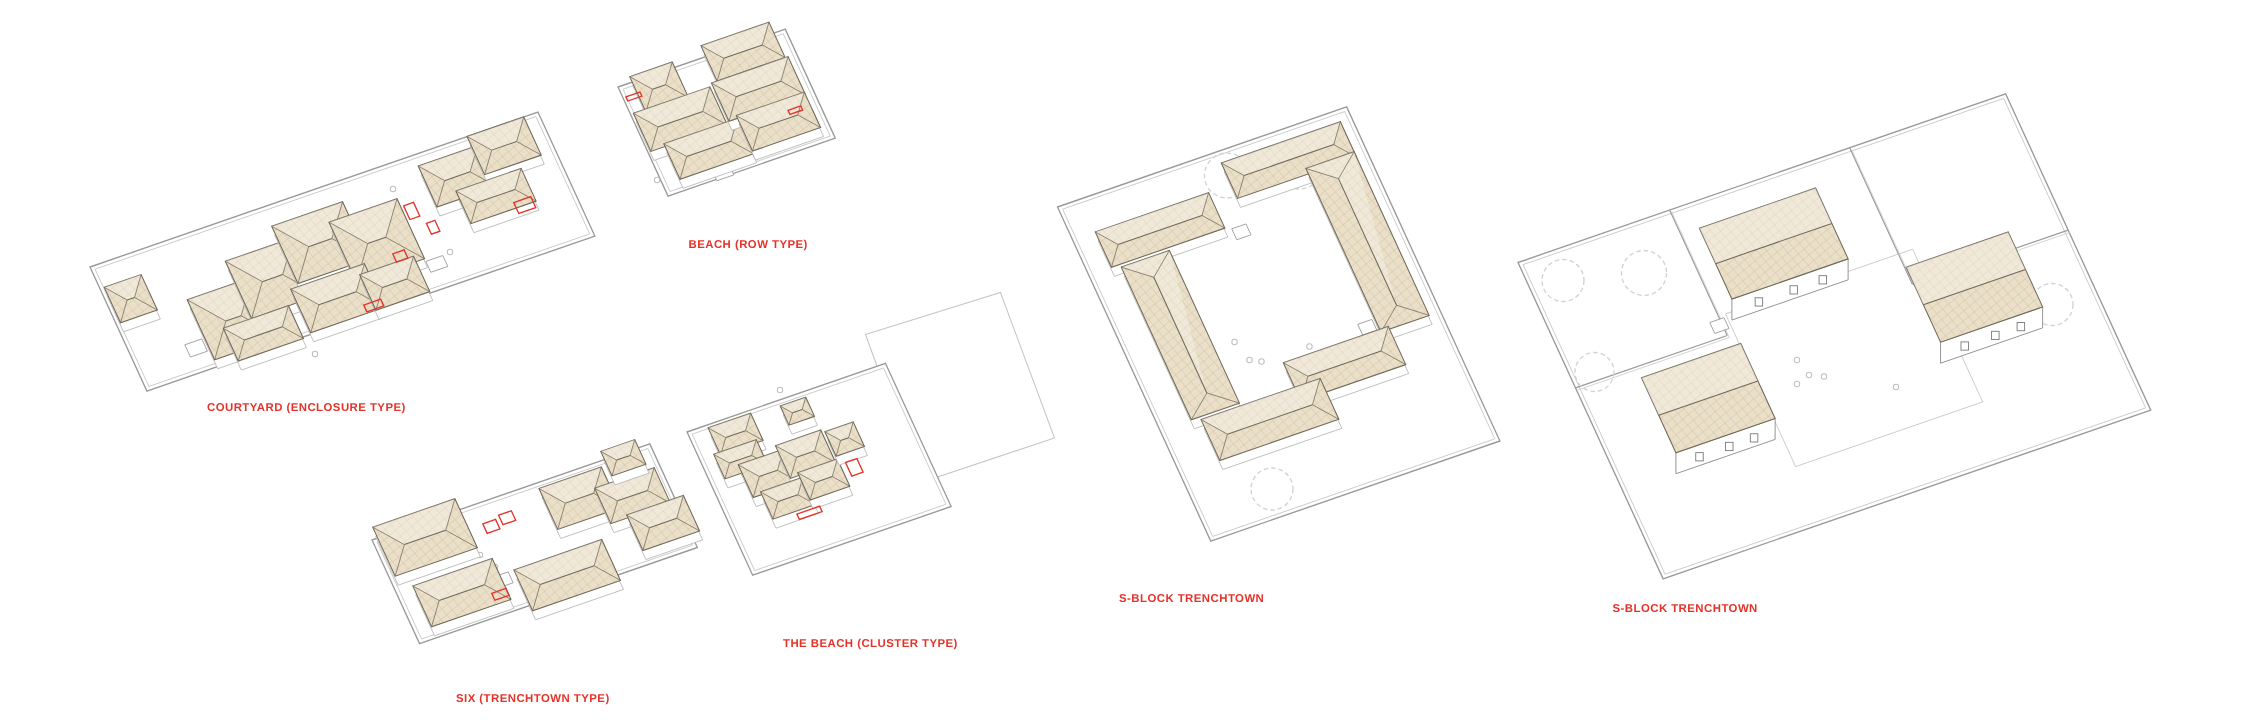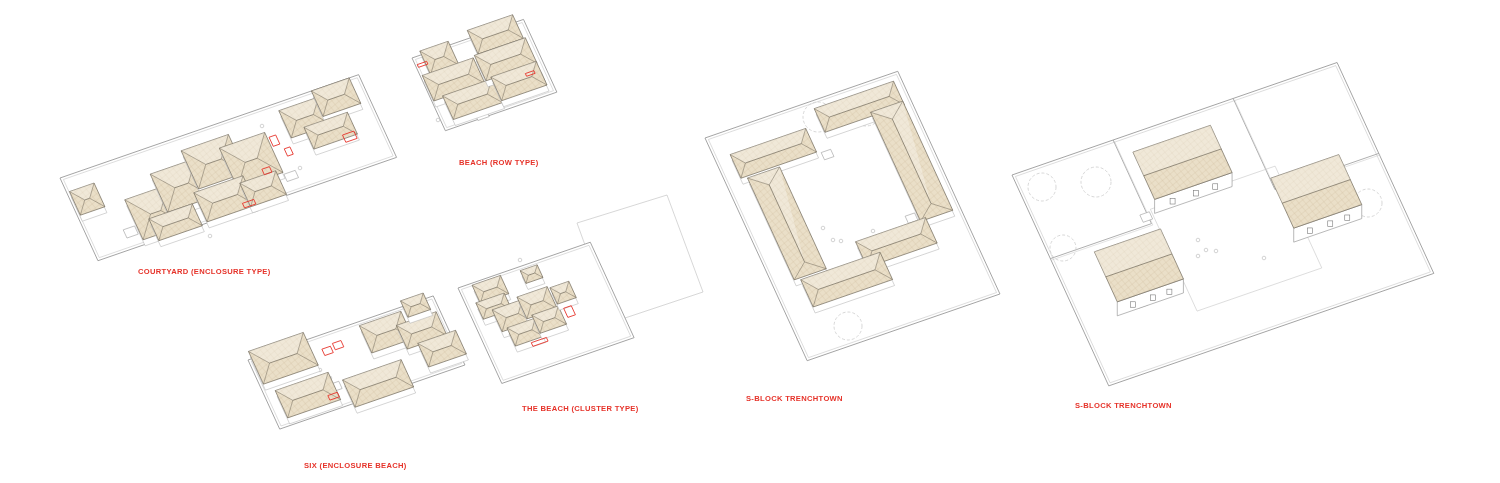--- a/index.html
+++ b/index.html
@@ -423,17 +423,17 @@
         <rect x="1130.5" y="301.75600000000003" width="5" height="5.5" fill="#fff" stroke="#7a7a7a" stroke-width="0.6"></rect>
         <rect x="1150.345" y="294.889" width="5" height="5.5" fill="#fff" stroke="#7a7a7a" stroke-width="0.6"></rect>
         <rect x="1166.8825000000002" y="289.16650000000004" width="5" height="5.5" fill="#fff" stroke="#7a7a7a" stroke-width="0.6"></rect>
         <polygon points="1094.335,251.839 1160.4850000000001,228.949 1183.42,278.944 1117.27,301.834" fill="url(#hatch)" stroke="#70685a" stroke-width="0.7"></polygon>
         <polygon points="1094.335,251.839 1160.4850000000001,228.949 1171.9525,253.94650000000001 1105.8025,276.8365" fill="rgba(255,255,255,0.30)" stroke="none"></polygon>
         <line x1="1105.8025" y1="276.8365" x2="1171.9525" y2="253.94650000000001" stroke="#70685a" stroke-width="0.7"></line>
       </g>
     </svg>
   <div class="fig-label" style="left: 122px; top: 267px; margin-left: 16px;">COURTYARD (ENCLOSURE TYPE)</div>
   <div class="fig-label" style="left: 459px; top: 158px;">BEACH (ROW TYPE)</div>
-  <div class="fig-label" style="left: 304px; top: 461px;">SIX (ENCLOSURE BEACH)</div>
-  <div class="fig-label" style="left: 522px; top: 404px;">THE BEACH (CLUSTER TYPE)</div>
+  <div class="fig-label" style="left: 304px; top: 461px;">SIX (TRENCHTOWN TYPE)</div>
+  <div class="fig-label" style="left: 522px; top: 424px;">THE BEACH (CLUSTER TYPE)</div>
   <div class="fig-label" style="left: 746px; top: 394px;">S-BLOCK TRENCHTOWN</div>
   <div class="fig-label" style="left: 1075px; top: 401px;">S-BLOCK TRENCHTOWN</div>
 </div>
 
 </body></html>

